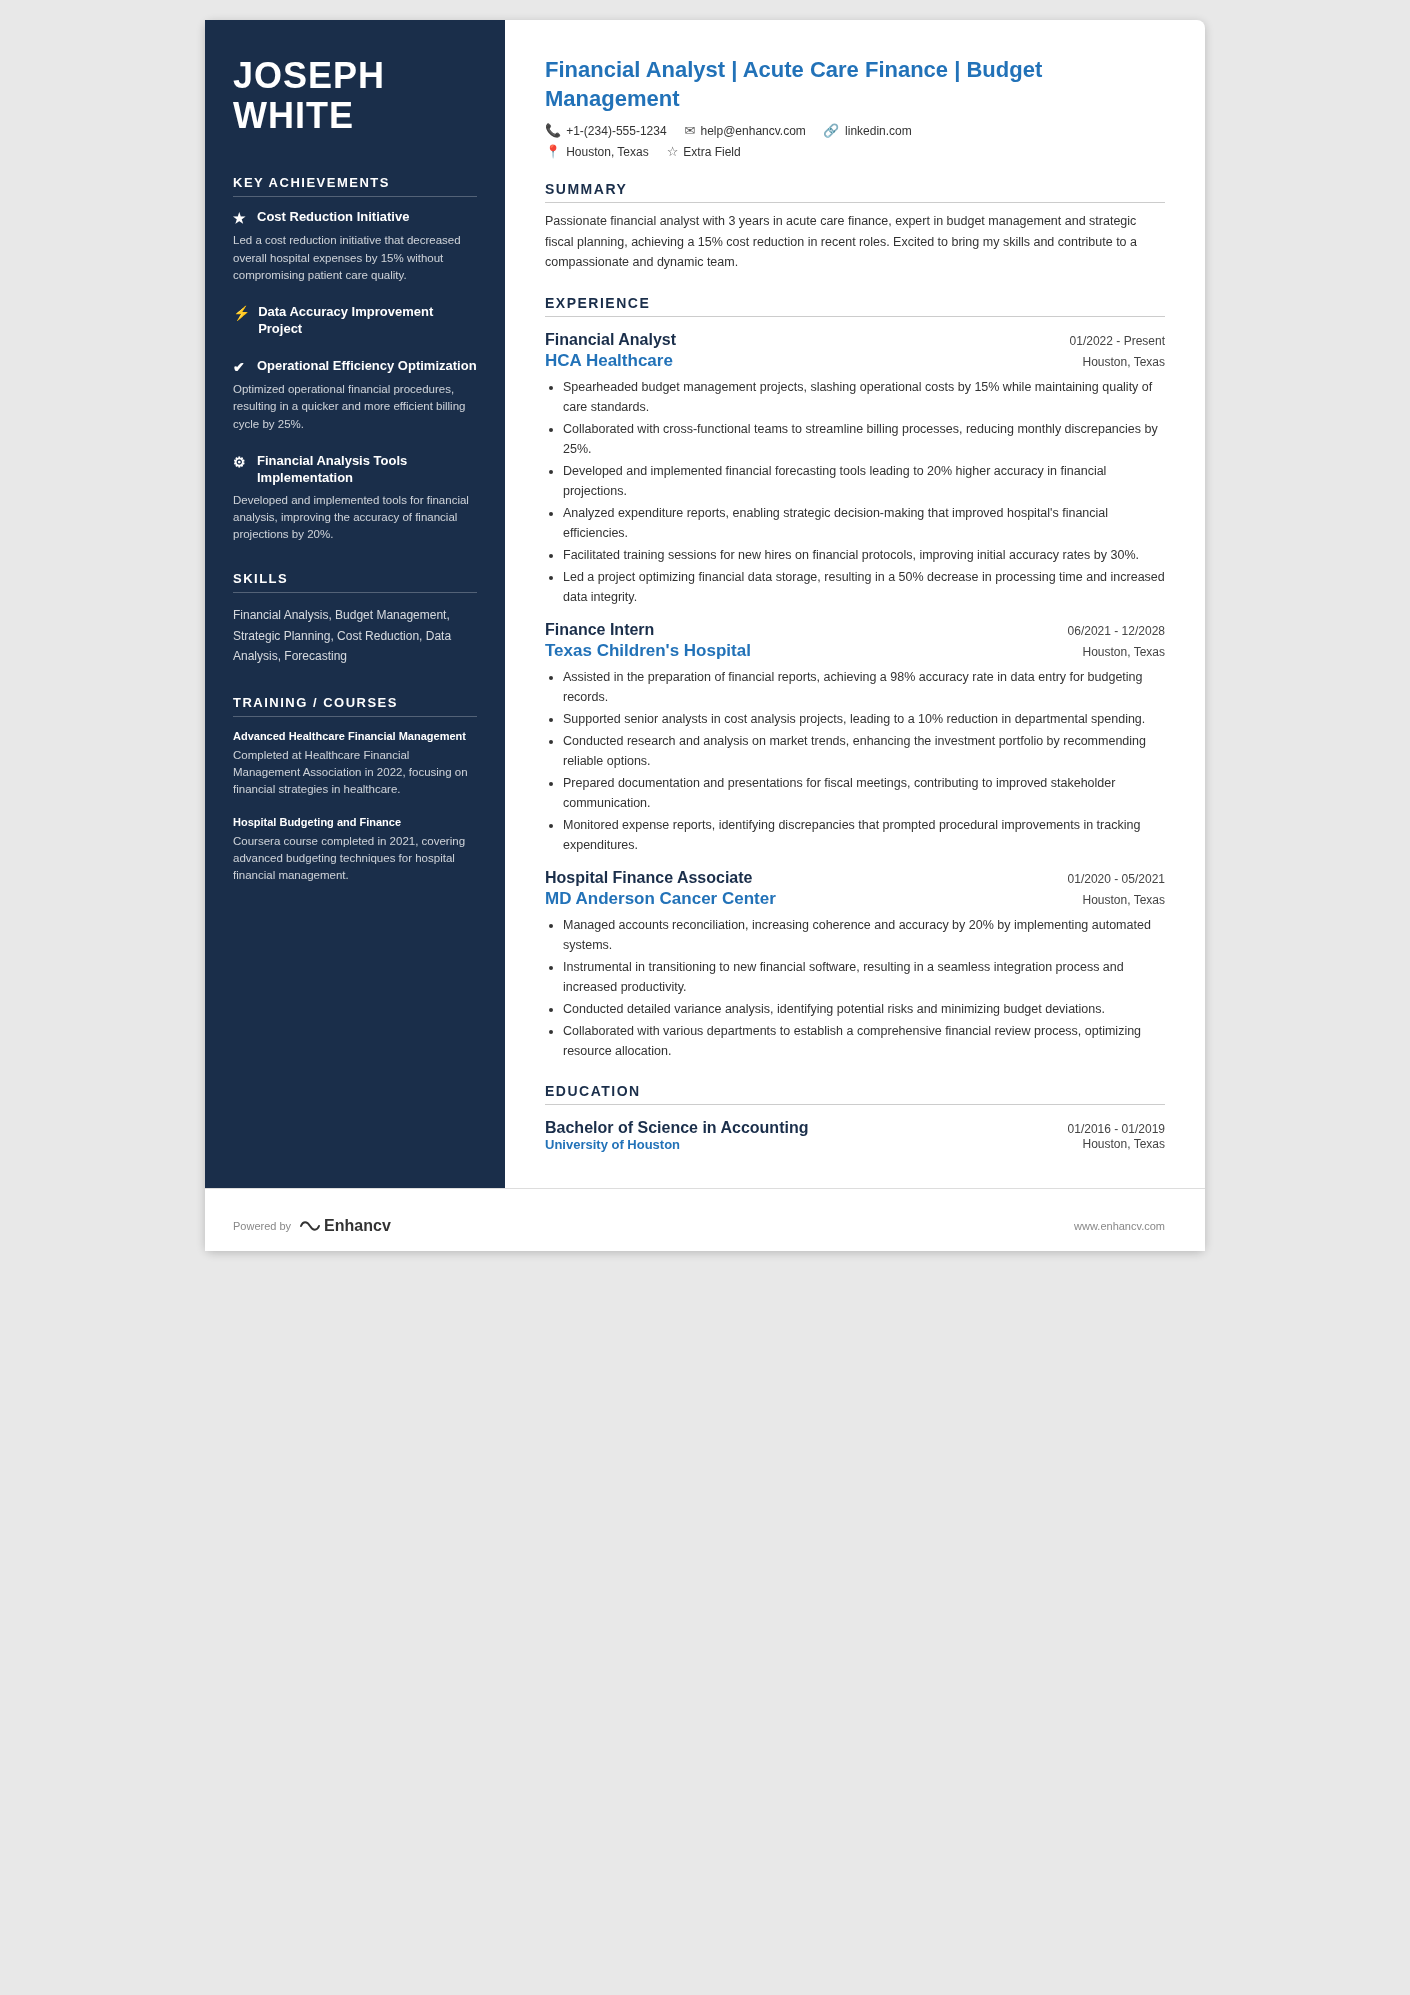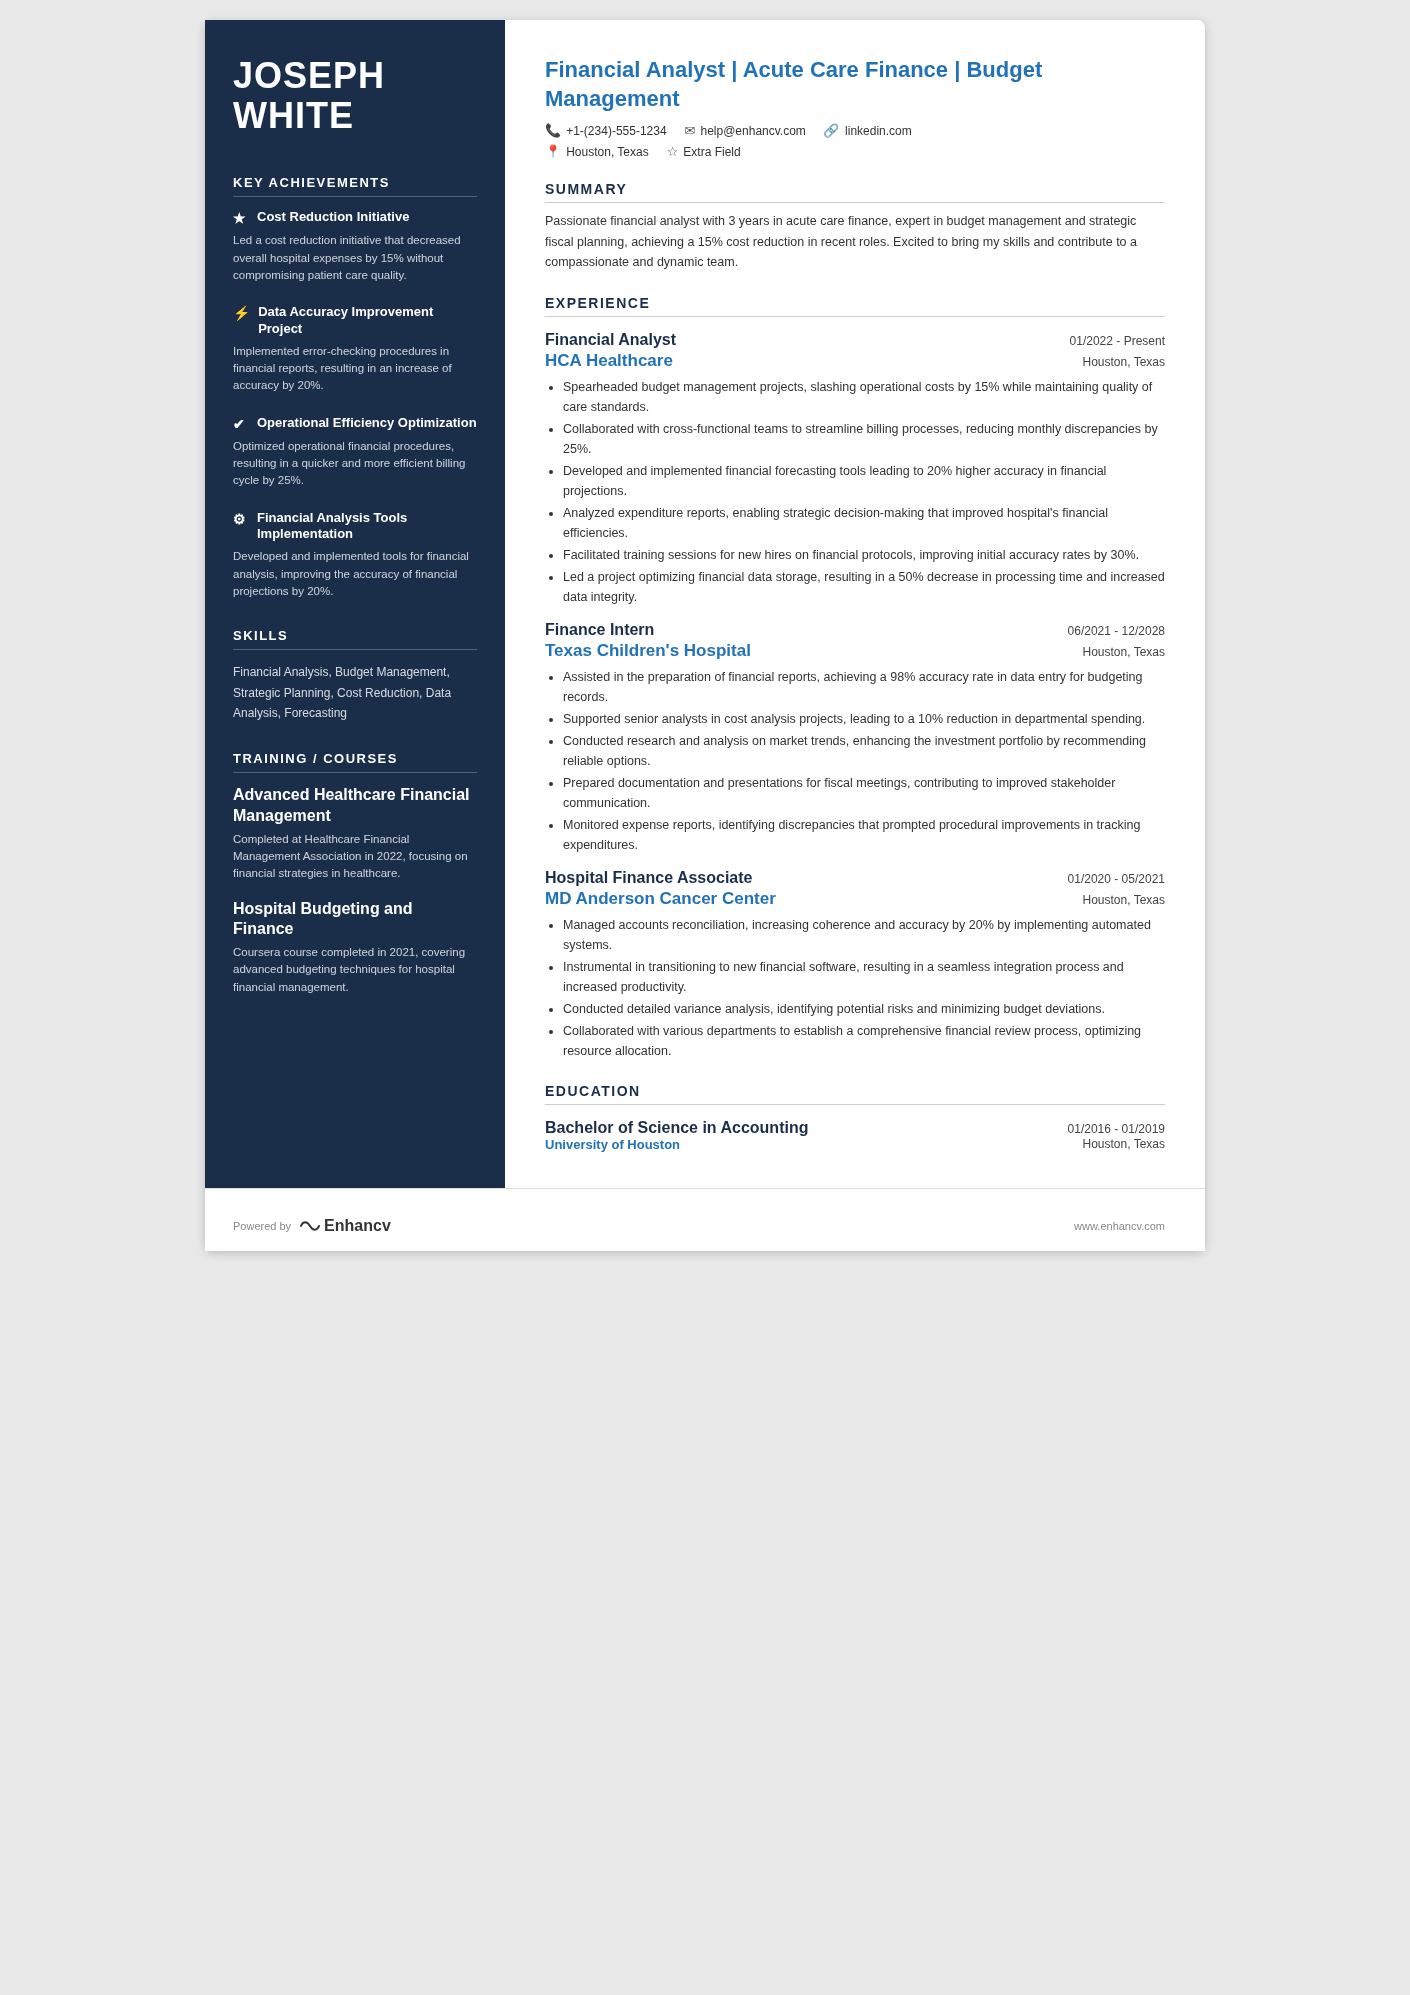--- a/index.html
+++ b/index.html
@@ -64,21 +64,21 @@
     }
     .skills-text {
       font-size: 12px;
       color: rgba(255,255,255,0.82);
       line-height: 1.7;
     }
     .training-item {
       margin-bottom: 16px;
     }
     .training-title {
-      font-size: 16px;
+      font-size: 11px;
       font-weight: 700;
       color: white;
       line-height: 1.3;
       margin-bottom: 4px;
     }
     .training-desc {
       font-size: 11.5px;
       color: rgba(255,255,255,0.78);
       line-height: 1.5;
     }
@@ -251,21 +251,20 @@
           <span>Cost Reduction Initiative</span>
         </div>
         <div class="achievement-desc">Led a cost reduction initiative that decreased overall hospital expenses by 15% without compromising patient care quality.</div>
       </div>
 
       <div class="achievement-item">
         <div class="achievement-title">
           <span class="achievement-icon">⚡</span>
           <span>Data Accuracy Improvement Project</span>
         </div>
-        <div class="achievement-desc">Implemented error-checking procedures in financial reports, resulting in an increase of accuracy by 20%.</div>
       </div>
 
       <div class="achievement-item">
         <div class="achievement-title">
           <span class="achievement-icon">✔</span>
           <span>Operational Efficiency Optimization</span>
         </div>
         <div class="achievement-desc">Optimized operational financial procedures, resulting in a quicker and more efficient billing cycle by 25%.</div>
       </div>
 

